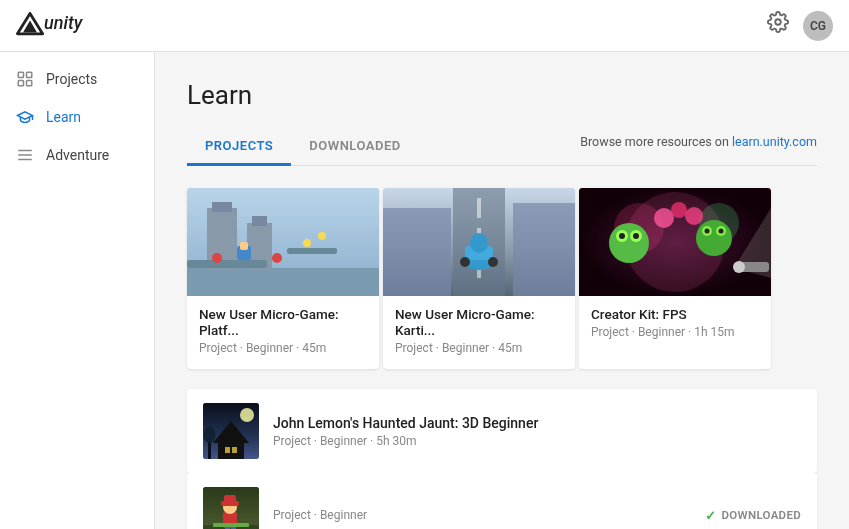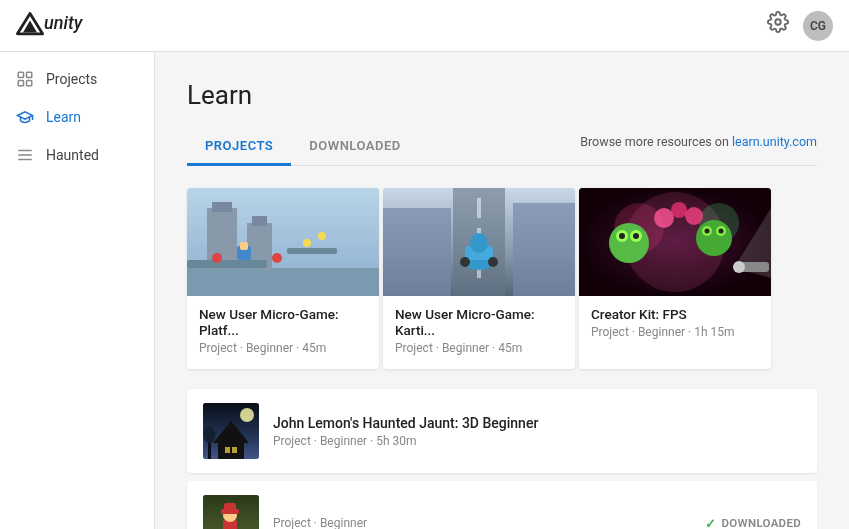--- a/index.html
+++ b/index.html
@@ -97,21 +97,20 @@
     .thumb-2 { background: linear-gradient(180deg, #c8d8e8 0%, #8899aa 50%, #667788 100%); }
     .thumb-3 { background: radial-gradient(circle at 60% 50%, #cc4466 0%, #881133 40%, #220011 100%); }
 
     
     .list-item {
       background: #fff;
       display: flex;
       align-items: center;
       padding: 14px 16px;
       border-radius: 4px;
-      margin-bottom: 8px;
       box-shadow: 0 1px 2px rgba(0,0,0,0.08);
       cursor: pointer;
       justify-content: center;
     }
     .list-thumb { width: 56px; height: 56px; border-radius: 3px; flex-shrink: 0; margin-right: 14px; object-fit: cover; }
     .list-thumb-1 { background: linear-gradient(135deg, #112233 0%, #334455 40%, #5566aa 70%, #aabb66 100%); }
     .list-thumb-2 { background: linear-gradient(135deg, #334422 0%, #556633 40%, #99aa44 100%); }
     .list-info { flex: 1; }
     .list-title { font-size: 14px; font-weight: 500; color: #212121; margin-bottom: 3px; }
     .list-meta { font-size: 12px; color: #888; }
@@ -170,21 +169,21 @@
     </div>
 
     <div class="sidebar-item">
       <span class="sidebar-icon">
         <svg width="18" height="18" viewBox="0 0 24 24" fill="none" stroke="#888" stroke-width="2">
           <line x1="3" y1="6" x2="21" y2="6"></line>
           <line x1="3" y1="12" x2="21" y2="12"></line>
           <line x1="3" y1="18" x2="21" y2="18"></line>
         </svg>
       </span>
-      <span class="sidebar-label">Haunted</span>
+      <span class="sidebar-label">Adventure</span>
     </div>
   </nav>
 
   <div class="content">
     <h1 class="page-title">Learn</h1>
 
     <div class="tabs">
       <div class="tabs-left">
         <div class="tab active">PROJECTS</div>
         <div class="tab">DOWNLOADED</div>

